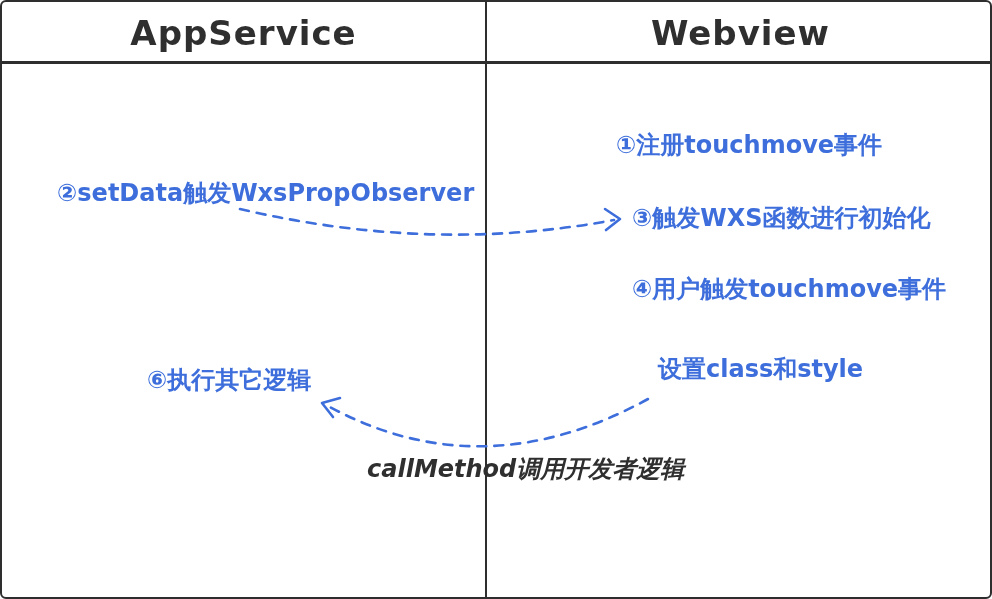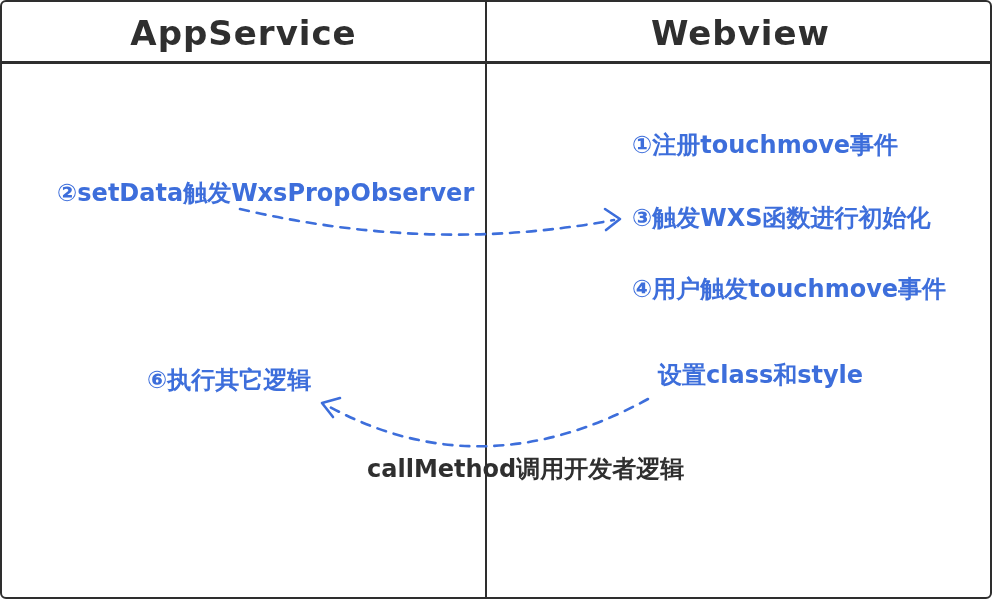--- a/index.html
+++ b/index.html
@@ -39,24 +39,25 @@
   .col-header.right{left:485px;width:507px;}
   .note{
     position:absolute;
     font-size:24px;font-weight:600;
     color:var(--accent-blue);
     white-space:nowrap;
     line-height:1.3;
   }
   .note.dark{
     color:var(--text-dark);
+    font-style:italic;
   }
   .note .line2{
     margin-left:26px;
-    margin-top:13px;
+    margin-top:7px;
   }
   svg.arrows{
     position:absolute;inset:0;width:992px;height:599px;
     pointer-events:none;
   }
   svg.arrows path, svg.arrows polyline{
     fill:none;
     stroke:var(--accent-blue);
     stroke-width:2.6;
     stroke-linecap:round;
@@ -81,21 +82,21 @@
     <g>
       <path class="dashed" d="M 238 207 Q 430 252 612 218"></path>
       <polyline points="603,207 618,217 604,228"></polyline>
     </g>
     <g>
       <path class="dashed" d="M 646 397 Q 480 488 326 404"></path>
       <polyline points="338,396 320,401 331,415"></polyline>
     </g>
   </svg>
 
-  <div class="note" style="left:630px;top:128px;">①注册touchmove事件</div>
+  <div class="note" style="left:614px;top:128px;">①注册touchmove事件</div>
 
   <div class="note" style="left:55px;top:176px;">②setData触发WxsPropObserver</div>
 
   <div class="note" style="left:630px;top:272px;">④用户触发touchmove事件</div>
 
   <div class="note" style="left:630px;top:201px;">③触发WXS函数进行初始化</div>
 
   <div class="note" style="left:630px;top:345px;">
     <div class="line2">设置class和style</div>
   </div>

